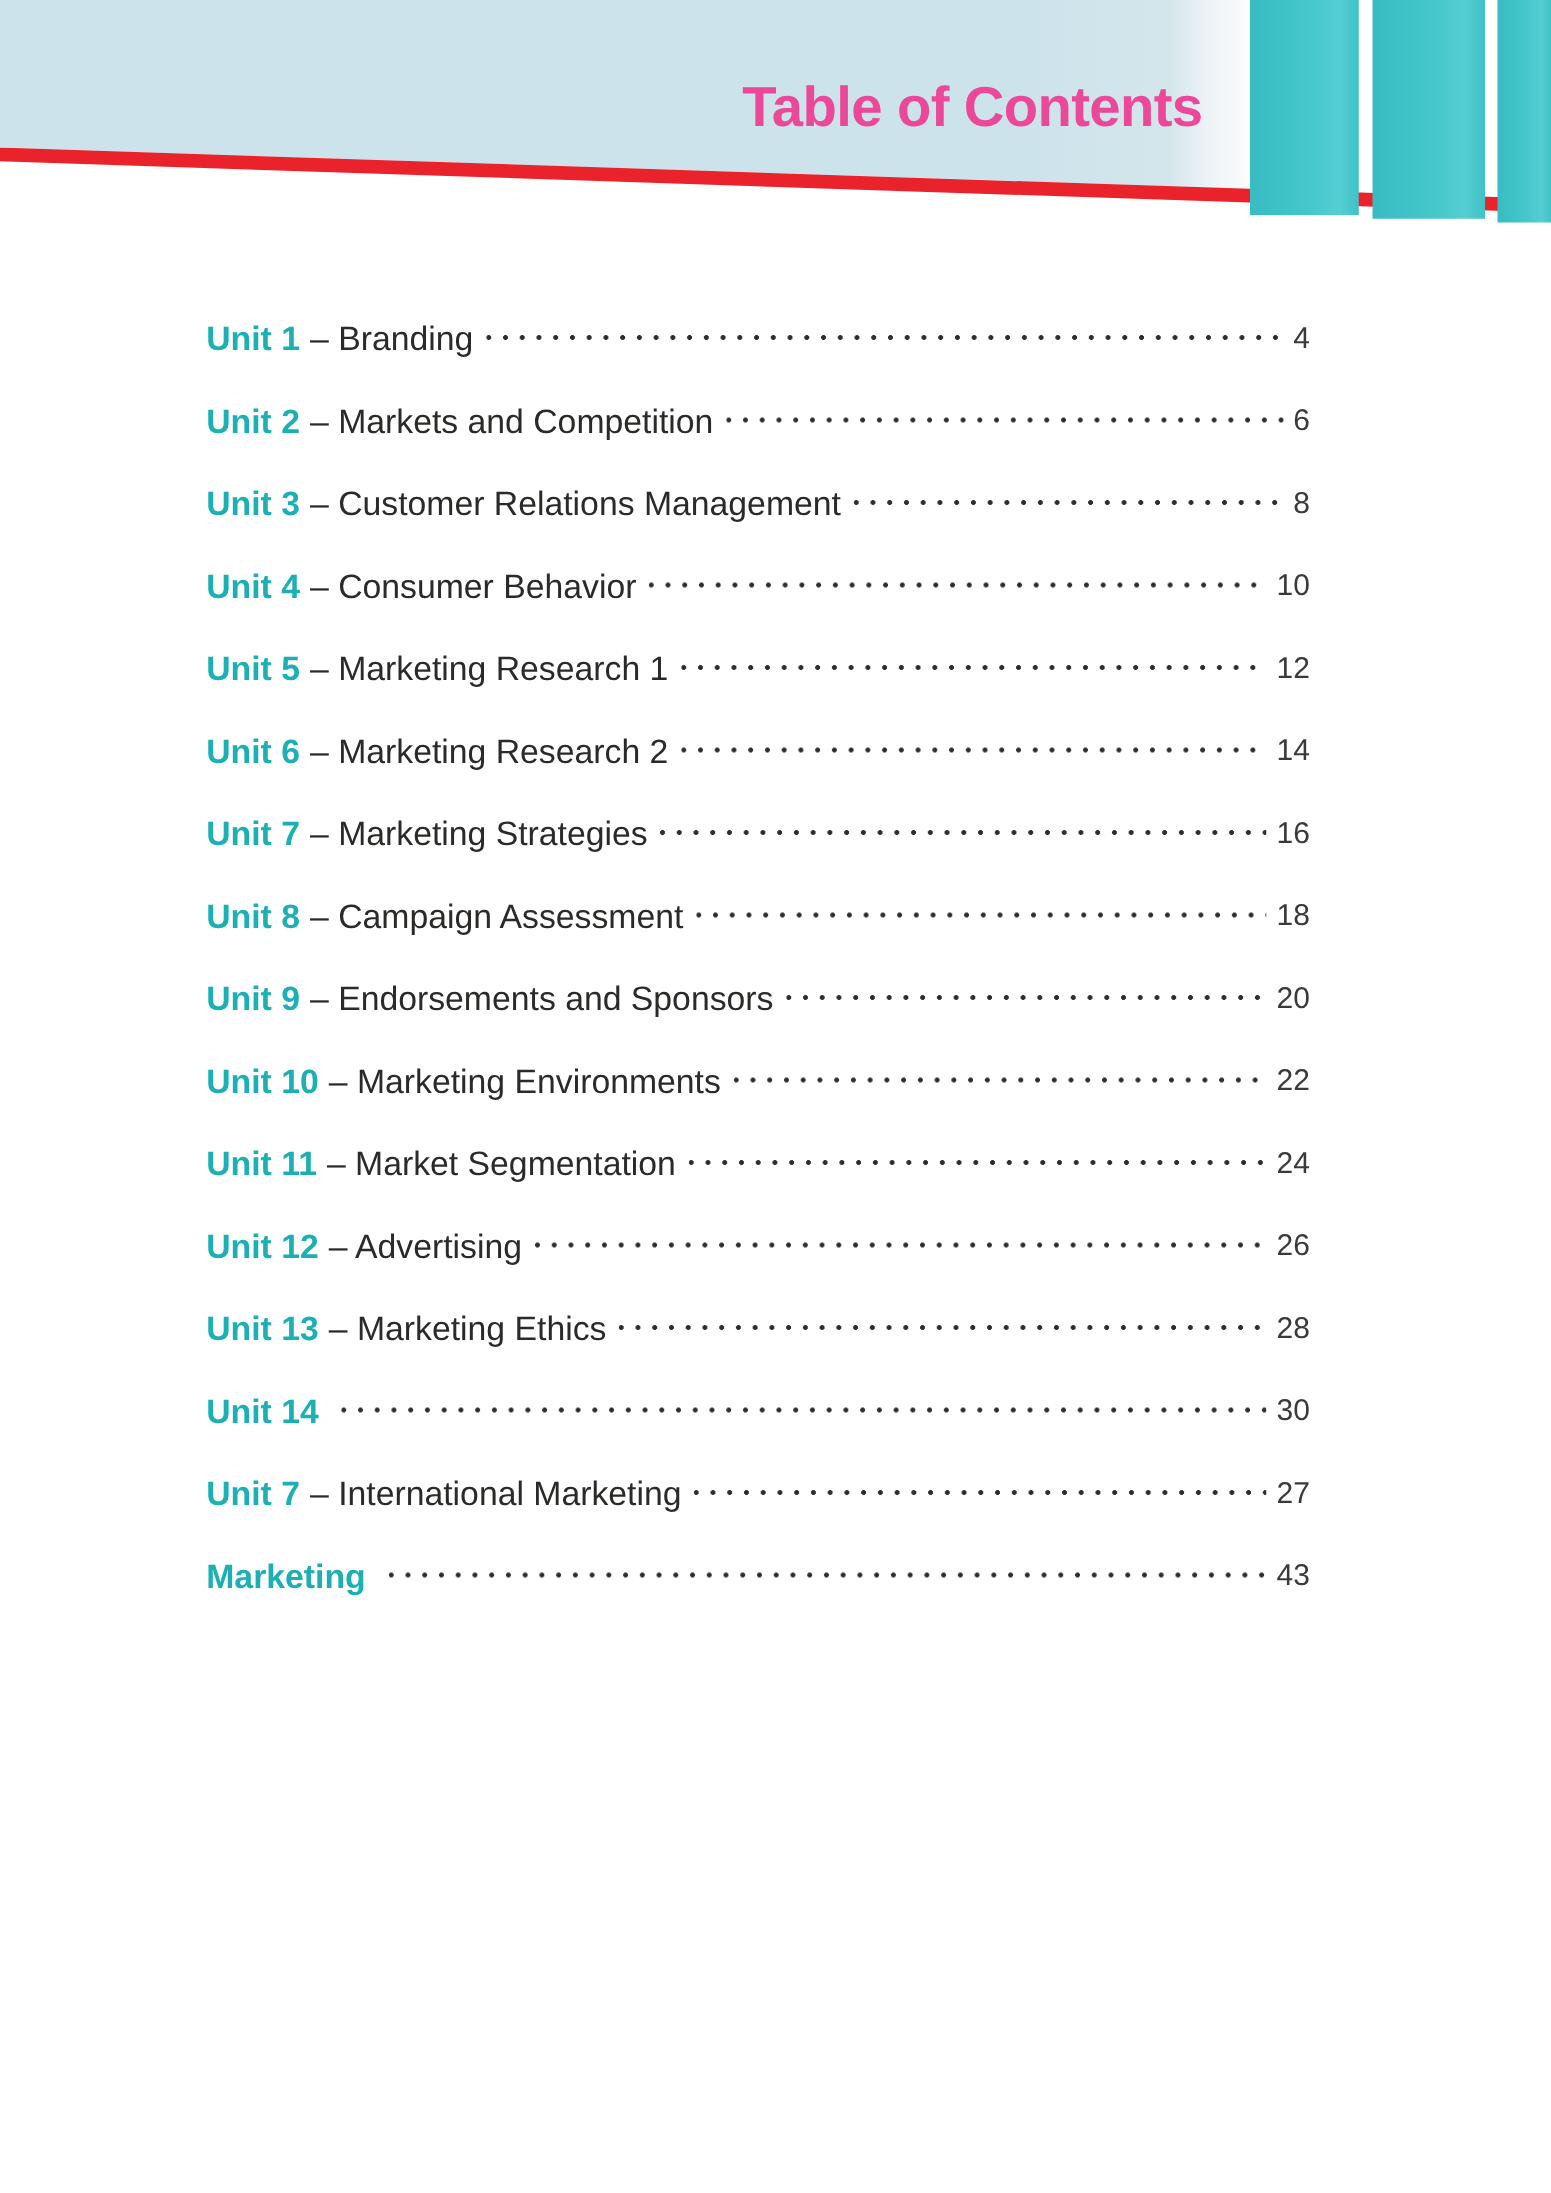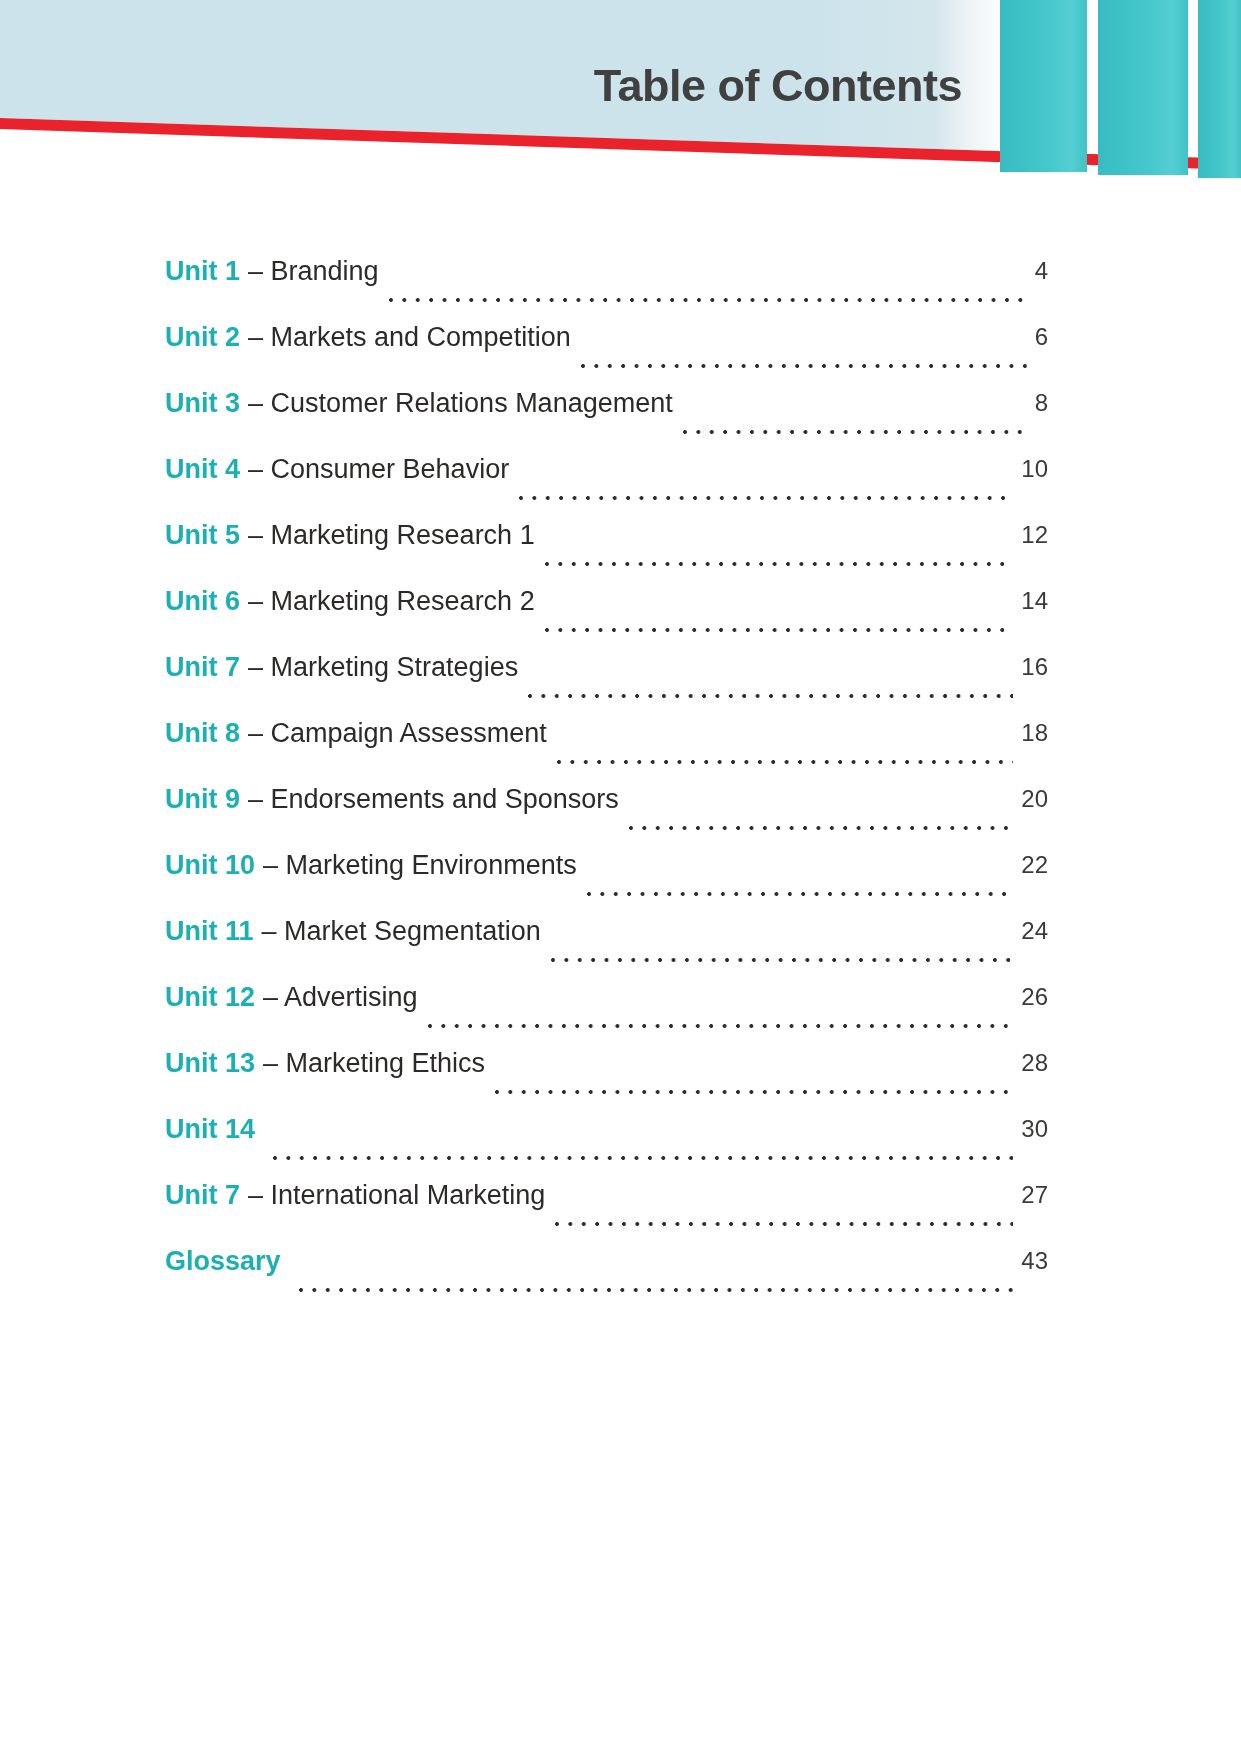--- a/index.html
+++ b/index.html
@@ -39,21 +39,21 @@
   }
   .page-title {
     position: absolute;
     top: 63px;
     right: 279px;
     margin: 0;
     font-size: 45px;
     line-height: 45px;
     font-weight: bold;
     letter-spacing: -0.5px;
-    color: #404040;
+    color: #ec4899;
     z-index: 4;
     white-space: nowrap;
   }
   .tbar {
     position: absolute;
     top: 0;
     background: linear-gradient(90deg, #38bcc1 0%, #45c7cb 55%, #55ced2 82%, #3fc2c6 100%);
     z-index: 3;
   }
   .tbar1 { left: 1000px; width: 87px; height: 172px; }
@@ -63,21 +63,21 @@
   
   .toc-list {
     position: absolute;
     left: 165px;
     right: 193px;
     top: 238px;
     z-index: 5;
   }
   .toc-row {
     display: flex;
-    align-items: flex-end;
+    align-items: center;
     height: 66px;
     line-height: 66px;
     white-space: nowrap;
   }
   .toc-unit {
     font-weight: bold;
     font-size: 27px;
     color: #1cafb4;
     margin-right: 8px;
     flex: none;
@@ -217,20 +217,20 @@
     </div>
 
     <div class="toc-row">
       <span class="toc-unit">Unit 7</span>
       <span class="toc-title">– International Marketing</span>
       <span class="toc-dots"></span>
       <span class="toc-page">27</span>
     </div>
 
     <div class="toc-row">
-      <span class="toc-unit">Glossary</span>
+      <span class="toc-unit">Marketing</span>
 
       <span class="toc-dots"></span>
       <span class="toc-page">43</span>
     </div>
   </div>
 
 </div>
 
 </body></html>

